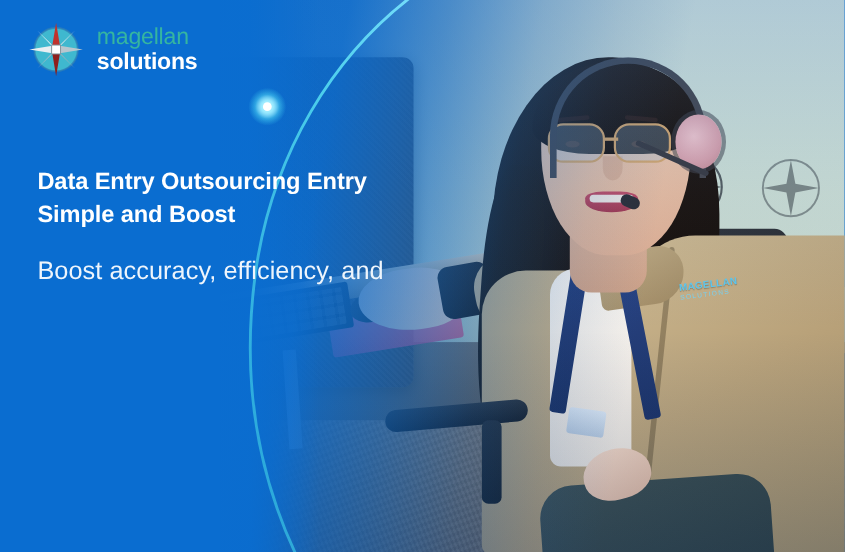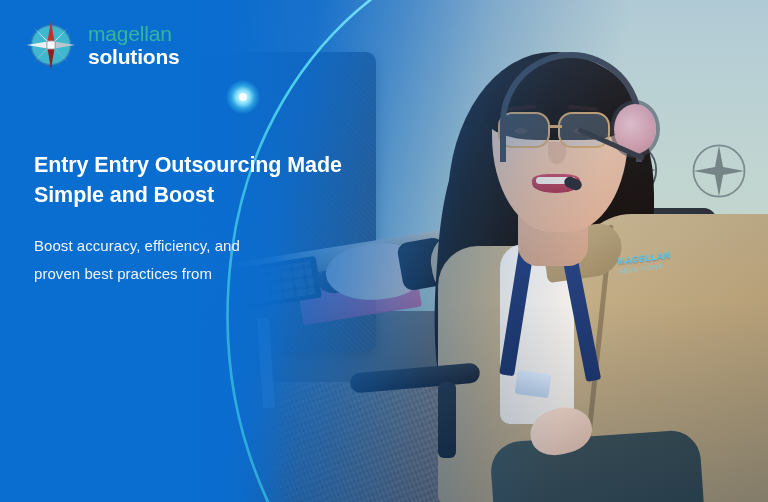--- a/index.html
+++ b/index.html
@@ -331,21 +331,21 @@
   }
 
   
   .copy { position:absolute; left:34px; top:150px; width:330px; }
   .headline {
     font-size:21.5px; font-weight:700; color:#ffffff;
     line-height:30px; letter-spacing:-.1px;
   }
   .subcopy {
     margin-top:22px;
-    font-size:15px; font-weight:400; color:#eef5fc;
+    font-size:23px; font-weight:400; color:#eef5fc;
     line-height:28px; letter-spacing:.05px;
   }
   .subcopy span { display:block; }
 </style>
 </head>
 <body>
 
 <div class="banner">
 
   <div class="photo">
@@ -485,23 +485,22 @@
       </svg>
     </span>
     <span class="logo-words">
       <span class="l1">magellan</span>
       <span class="l2">solutions</span>
     </span>
   </div>
 
   <div class="copy">
     <div class="headline">
-      <span>Entry Entry Outsourcing Made</span>
+      <span>Data Entry Outsourcing Entry</span>
       <br>
       <span>Simple and Boost</span>
     </div>
     <div class="subcopy">
       <span>Boost accuracy, efficiency, and</span>
-      <span>proven best practices from</span>
     </div>
   </div>
 
 </div>
 
 </body></html>

